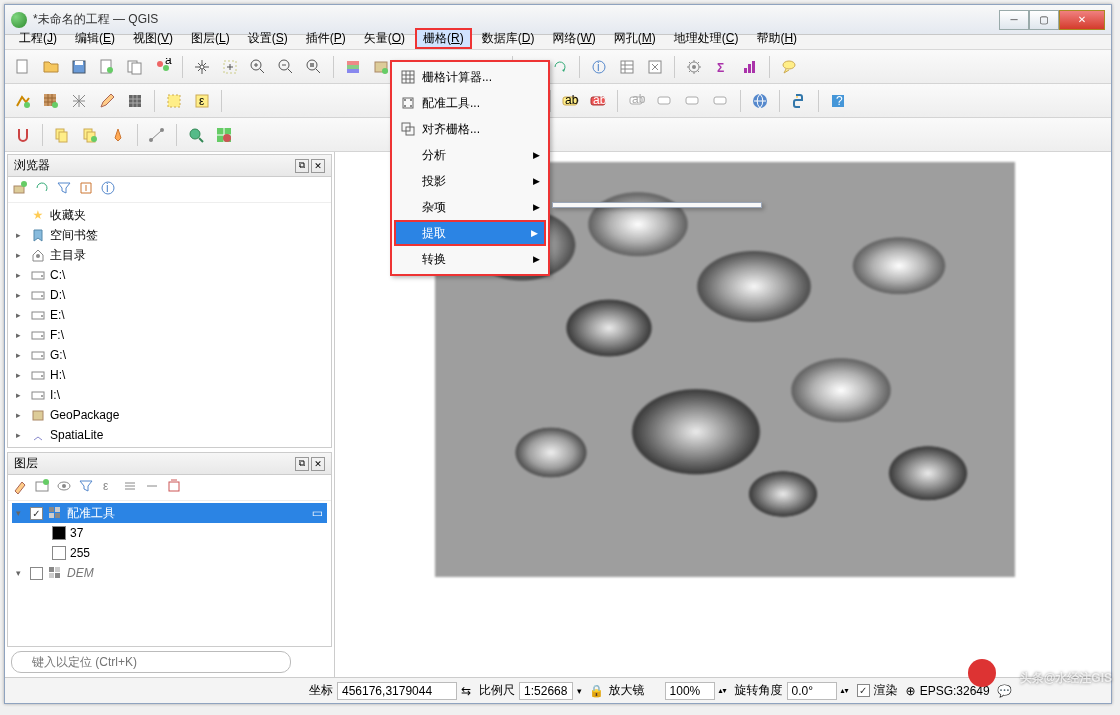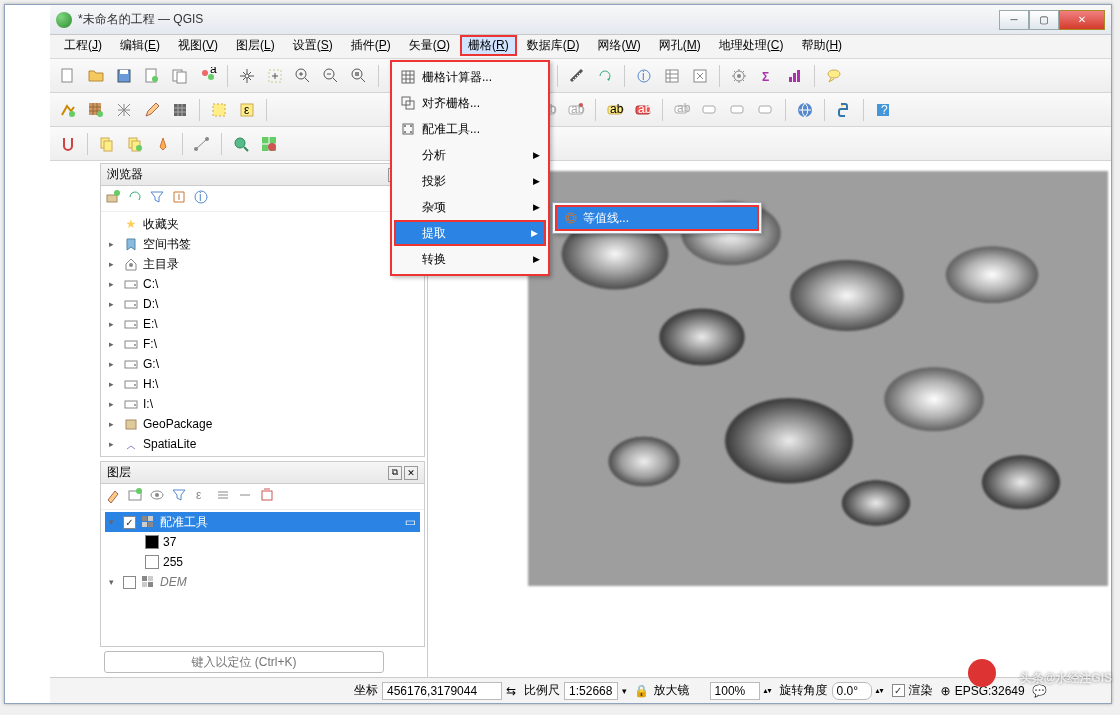--- a/index.html
+++ b/index.html
@@ -1,32 +1,32 @@
 <!DOCTYPE html>
 <html><head>
 <meta charset="utf-8">
 <style>
 * { margin:0; padding:0; box-sizing:border-box; font-family:"Microsoft YaHei",sans-serif; font-size:12px; }
 body { background:#f0f0f0; width:1120px; height:715px; overflow:hidden; position:relative; }
-.window { width:1108px; height:700px; margin:4px; background:#fff; border:1px solid #8fa3bf; box-shadow:0 0 3px rgba(0,0,0,.3); display:flex; flex-direction:column;padding-left:45px; }
+.window { width:1108px; height:700px; margin:4px; background:#fff; border:1px solid #8fa3bf; box-shadow:0 0 3px rgba(0,0,0,.3); display:flex; flex-direction:column; }
 .titlebar { height:30px; background:linear-gradient(#f8f8f8,#e4e9f0); display:flex; align-items:center; padding:0 6px; border-bottom:1px solid #c8c8c8; }
 .titlebar .qicon { width:16px; height:16px; border-radius:50%; background:radial-gradient(circle at 30% 30%,#7fd67f,#2e8b2e); margin-right:6px; }
 .titlebar .title { flex:1; color:#333; }
 .winbtns { display:flex; gap:0; }
 .winbtn { width:30px; height:20px; border:1px solid #9aa; background:linear-gradient(#fff,#dfe6ed); display:flex; align-items:center; justify-content:center; font-size:10px; color:#333; }
 .winbtn.close { background:linear-gradient(#f08080,#d43b2b); color:#fff; border-color:#a82; width:46px; }
-.menubar { height:24px; background:#f4f4f4; display:flex; align-items:flex-start; padding:0 6px; gap:2px; border-bottom:1px solid #d8d8d8; }
+.menubar { height:15px; background:#f4f4f4; display:flex; align-items:flex-end; padding:0 6px; gap:2px; border-bottom:1px solid #d8d8d8; }
 .menuitem { padding:2px 8px; cursor:default; position:relative; }
 .menuitem .ul { text-decoration:underline; }
 .menuitem.active { background:#d0e3ff; border:2px solid #e33; padding:0 6px; }
 .toolbar { min-height:34px; background:linear-gradient(#fafafa,#eee); border-bottom:1px solid #d4d4d4; display:flex; align-items:center; padding:2px 6px; gap:4px; flex-wrap:wrap; }
 .tbtn { width:24px; height:24px; display:flex; align-items:center; justify-content:center; border-radius:3px; }
 .tbtn svg { width:18px; height:18px; }
 .sep { width:1px; height:22px; background:#ccc; margin:0 3px; }
-.body { flex:1; display:flex; min-height:0;margin-left:48px; }
+.body { flex:1; display:flex; min-height:0; }
 .leftcol { width:330px; display:flex; flex-direction:column; border-right:1px solid #ccc; background:#fff; }
 .panel { border:1px solid #ccc; margin:2px; display:flex; flex-direction:column; }
 .panel-hdr { height:22px; background:linear-gradient(#f6f6f6,#e8e8e8); border-bottom:1px solid #ccc; display:flex; align-items:center; padding:0 6px; font-size:12px; }
 .panel-hdr .spacer { flex:1; }
 .panel-hdr .pbtn { width:14px; height:14px; border:1px solid #999; margin-left:2px; font-size:9px; display:flex; align-items:center; justify-content:center; }
 .panel-tb { height:26px; display:flex; align-items:center; padding:0 4px; gap:6px; border-bottom:1px solid #eee; }
 .panel-body { flex:1; overflow:auto; padding:2px 4px; }
 .tree-row { height:20px; display:flex; align-items:center; gap:4px; padding-left:4px; }
 .tree-row .exp { width:10px; font-size:9px; color:#666; }
 .tree-row .ic { width:16px; height:16px; display:flex; align-items:center; justify-content:center; }
@@ -54,21 +54,21 @@
 .dritem { height:26px; display:flex; align-items:center; padding:0 22px 0 28px; position:relative; cursor:default; }
 .dritem .arr { position:absolute; right:6px; font-size:9px; }
 .dritem .dic { position:absolute; left:6px; width:16px; height:16px; display:flex; align-items:center; justify-content:center; }
 .dritem.hl { background:#2b84e4; color:#fff; border:2px solid #e33; height:26px; padding:0 20px 0 26px; }
 .dropdown.sub { left:552px; top:202px; width:210px; }
 .dropdown.sub .dritem.hl2 { background:#2b84e4; color:#fff; border:2px solid #e33; padding:0 20px 0 26px; }
 .statusbar { height:26px; background:#f4f4f4; border-top:1px solid #ccc; display:flex; align-items:center; padding:0 6px; gap:8px; font-size:12px; }
 .statusbar .sitem { display:flex; align-items:center; gap:4px; }
 .statusbar input { height:18px; border:1px solid #bbb; padding:0 4px; font-size:12px; }
 .locator { margin:2px 6px 4px 6px; }
-.locator input { width:280px; height:22px; border:1px solid #bbb; border-radius:3px; padding:0 20px; font-size:12px; color:#888;text-align:center; }
+.locator input { width:280px; height:22px; border:1px solid #bbb; border-radius:10px; padding:0 20px; font-size:12px; color:#888; }
 .watermark { position:absolute; right:8px; bottom:28px; font-size:22px; color:rgba(255,255,255,.75); font-weight:bold; text-shadow:0 0 3px rgba(0,0,0,.5); display:flex; align-items:flex-end; gap:24px; pointer-events:none; }
 .watermark .av { width:28px; height:28px; border-radius:50%; background:#d33; }
 .ital { font-style:italic; color:#777; }
 </style>
 </head>
 <body>
 
 <div class="window">
   <div class="titlebar">
     <div class="qicon"></div>
@@ -691,21 +691,21 @@
         <span style="font-size:9px">▾</span>
       </div>
     <div class="sitem">
         <span>🔒</span>
       <span>放大镜</span>
       <input style="width: 50px; margin-left: 16px;" value="100%">
         <span style="font-size:8px">▴▾</span>
       </div>
     <div class="sitem">
         <span>旋转角度</span>
-      <input style="width: 40px; border-radius: 7px;" value="0.0°">
+      <input style="width: 50px;" value="0.0°">
         <span style="font-size:8px">▴▾</span>
       </div>
     <div class="sitem">
         <span class="chk">✓</span>
       <span>渲染</span>
       </div>
     <div class="sitem">
         <span>⊕</span>
       <span>EPSG:32649</span>
       </div>
@@ -715,46 +715,40 @@
   </div>
 </div>
 
 <div class="dropdown main" id="raster-menu">
     <div class="dritem"><span class="dic">
         <svg width="14" height="14">
           <rect x="1" y="1" width="12" height="12" fill="none" stroke="#666"></rect>
           <path d="M5 1v12M9 1v12M1 5h12M1 9h12" stroke="#666"></path>
         </svg>
       </span>栅格计算器...</div>
-    <div class="dritem"><span class="dic">
-        <svg width="14" height="14">
-          <rect x="1" y="1" width="8" height="8" fill="none" stroke="#666"></rect>
-          <rect x="5" y="5" width="8" height="8" fill="none" stroke="#666"></rect>
-        </svg>
-      </span>对齐栅格...</div>
     <div class="dritem"><span class="dic">
         <svg width="14" height="14">
           <rect x="2" y="2" width="10" height="10" fill="none" stroke="#666"></rect>
           <circle cx="4" cy="4" r="1" fill="#666"></circle>
           <circle cx="10" cy="4" r="1" fill="#666"></circle>
           <circle cx="4" cy="10" r="1" fill="#666"></circle>
           <circle cx="10" cy="10" r="1" fill="#666"></circle>
         </svg>
       </span>配准工具...</div>
+    <div class="dritem"><span class="dic">
+        <svg width="14" height="14">
+          <rect x="1" y="1" width="8" height="8" fill="none" stroke="#666"></rect>
+          <rect x="5" y="5" width="8" height="8" fill="none" stroke="#666"></rect>
+        </svg>
+      </span>对齐栅格...</div>
     <div class="dritem"><span class="dic"></span>分析<span class="arr">▶</span></div>
     <div class="dritem"><span class="dic"></span>投影<span class="arr">▶</span></div>
     <div class="dritem"><span class="dic"></span>杂项<span class="arr">▶</span></div>
     <div class="dritem hl"><span class="dic"></span>提取<span class="arr">▶</span></div>
     <div class="dritem"><span class="dic"></span>转换<span class="arr">▶</span></div>
   </div>
 <div class="dropdown sub" id="extract-menu">
-    <div class="dritem hl2"><span class="dic">
-        <svg width="14" height="14">
-          <circle cx="7" cy="7" r="5" fill="none" stroke="#c73"></circle>
-          <circle cx="7" cy="7" r="3" fill="none" stroke="#c73"></circle>
-        </svg>
-      </span>等值线...</div>
   </div>
 
 <div class="watermark">
   <div class="av"></div>
   <span>头条@水经注GIS</span>
 </div>
 
 </body></html>

